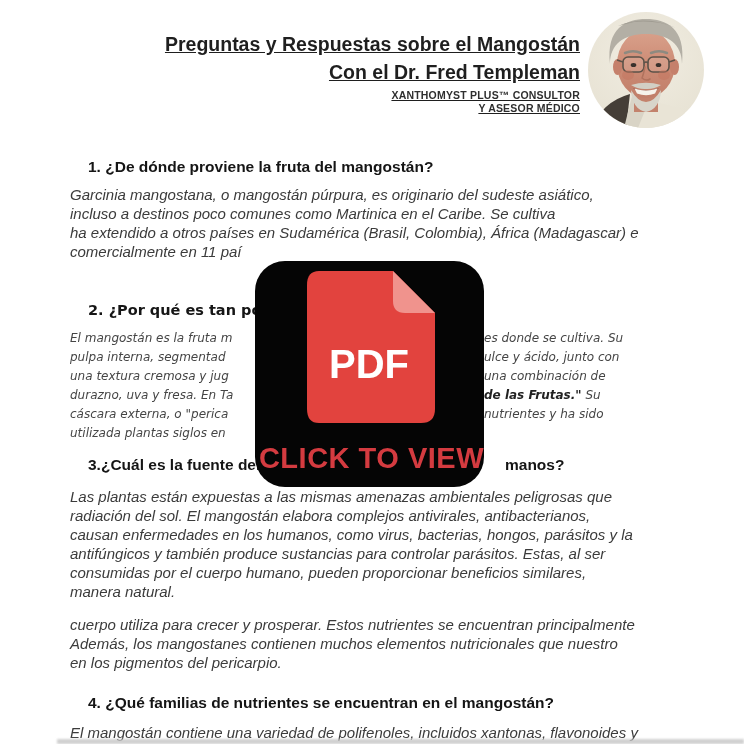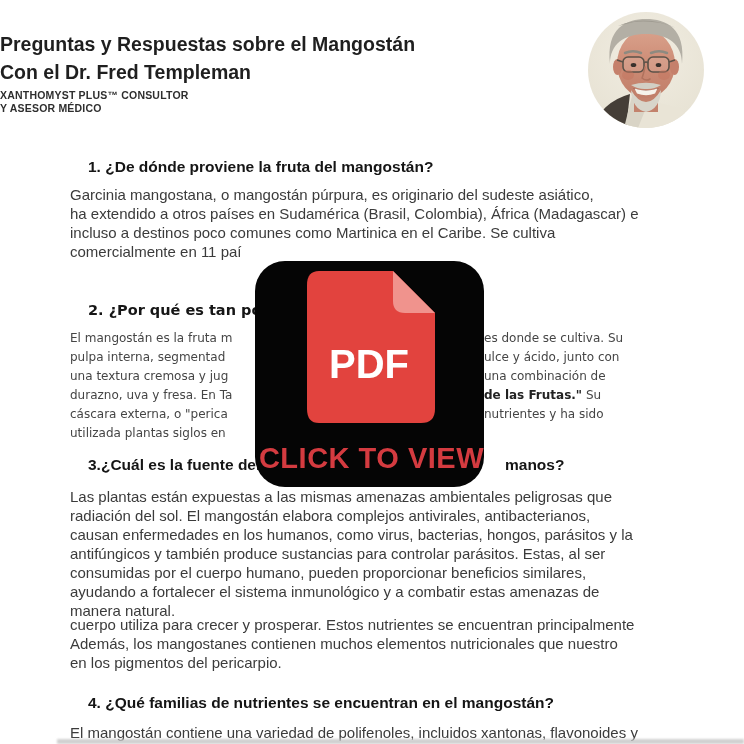--- a/index.html
+++ b/index.html
@@ -1,31 +1,31 @@
 <!DOCTYPE html>
 <html style="--cta-red: #d43b40; --box-black: #050505;"><head>
 <meta charset="utf-8">
 <style>
   html,body{margin:0;padding:0;background:#fff;}
   #page{position:relative;width:744px;height:744px;background:#fff;overflow:hidden;
         font-family:"Liberation Sans",sans-serif;color:#3b3b3b;}
 
   
-  .title-block{position:absolute;left:0;top:0;width:580px;text-align:left;color:#1f1f1f;}
+  .title-block{position:absolute;left:0;top:0;width:580px;text-align:right;color:#1f1f1f;text-decoration:underline;}
   .title-line{font-size:19.5px;font-weight:600;line-height:28px;}
   .title-line.first{margin-top:30px;}
   .subtitle-line{font-size:10.5px;font-weight:700;line-height:13px;color:#2e2e2e;letter-spacing:.2px;}
   .subtitle-line.first{margin-top:3px;}
 
   
   #avatar{position:absolute;left:588px;top:12px;width:116px;height:116px;}
 
   
   .h{position:absolute;left:88px;font-size:15.5px;font-weight:700;color:#151515;white-space:nowrap;}
-  .para{position:absolute;left:70px;width:640px;}
+  .para{position:absolute;left:70px;width:640px;font-style:italic;}
   .pline{position:relative;height:19px;line-height:19px;font-size:15px;white-space:nowrap;}
   .frag-right{position:absolute;left:414px;top:0;}
   .alt,.alt .pline{font-family:"DejaVu Sans",sans-serif;font-size:12px;color:#454545;}
   .h.alt{font-size:14.5px;font-weight:700;color:#151515;}
   .bold{font-weight:700;color:#222;}
   .h3-right{position:absolute;left:417px;top:0;}
 
   
   #overlay{position:absolute;left:255px;top:261px;width:229px;height:226px;
            background:var(--box-black,#050505);border-radius:30px;cursor:pointer;}
@@ -102,22 +102,22 @@
       <path d="M45,76 Q58,87 71,76 Q58,81 45,76 Z" fill="#7c3a32"></path>
       <path d="M46.5,76.5 Q58,80.5 69.5,76.5 L67,81.5 Q58,85 49,81.5 Z" fill="#f6f2ea"></path>
 
       <path d="M43,78 Q44,97 58,100 Q72,97 73,78 Q66,90 58,90 Q50,90 43,78 Z" fill="#d8d5ca"></path>
     </g>
   </svg>
 
   <div class="h" style="top:158px">1. ¿De dónde proviene la fruta del mangostán?</div>
   <div class="para" style="top:185px">
     <div class="pline">Garcinia mangostana, o mangostán púrpura, es originario del sudeste asiático,</div>
+    <div class="pline">incluso a destinos poco comunes como Martinica en el Caribe. Se cultiva</div>
     <div class="pline">ha extendido a otros países en Sudamérica (Brasil, Colombia), África (Madagascar) e</div>
-    <div class="pline">incluso a destinos poco comunes como Martinica en el Caribe. Se cultiva</div>
     <div class="pline">comercialmente en 11 paí</div>
   </div>
 
   <div class="h alt" style="top:302px">2. ¿Por qué es tan popu</div>
   <div class="para alt" style="top:329px">
     <div class="pline">
       <span>El mangostán es la fruta m</span>
       <span class="frag-right">es donde se cultiva. Su</span>
     </div>
     <div class="pline">
@@ -144,21 +144,20 @@
   <div class="h" style="top:456px">
     <span>3.¿Cuál es la fuente del</span>
     <span class="h3-right">manos?</span>
   </div>
   <div class="para" style="top:487px">
     <div class="pline">Las plantas están expuestas a las mismas amenazas ambientales peligrosas que</div>
     <div class="pline">radiación del sol. El mangostán elabora complejos antivirales, antibacterianos,</div>
     <div class="pline">causan enfermedades en los humanos, como virus, bacterias, hongos, parásitos y la</div>
     <div class="pline">antifúngicos y también produce sustancias para controlar parásitos. Estas, al ser</div>
     <div class="pline">consumidas por el cuerpo humano, pueden proporcionar beneficios similares,</div>
-    <div class="pline">ayudando a fortalecer el sistema inmunológico y a combatir estas amenazas de</div>
     <div class="pline">manera natural.</div>
   </div>
   <div class="para" style="top:615px">
     <div class="pline">cuerpo utiliza para crecer y prosperar. Estos nutrientes se encuentran principalmente</div>
     <div class="pline">Además, los mangostanes contienen muchos elementos nutricionales que nuestro</div>
     <div class="pline">en los pigmentos del pericarpio.</div>
   </div>
 
   <div class="h" style="top:694px">4. ¿Qué familias de nutrientes se encuentran en el mangostán?</div>
   <div class="para" style="top:723px">

